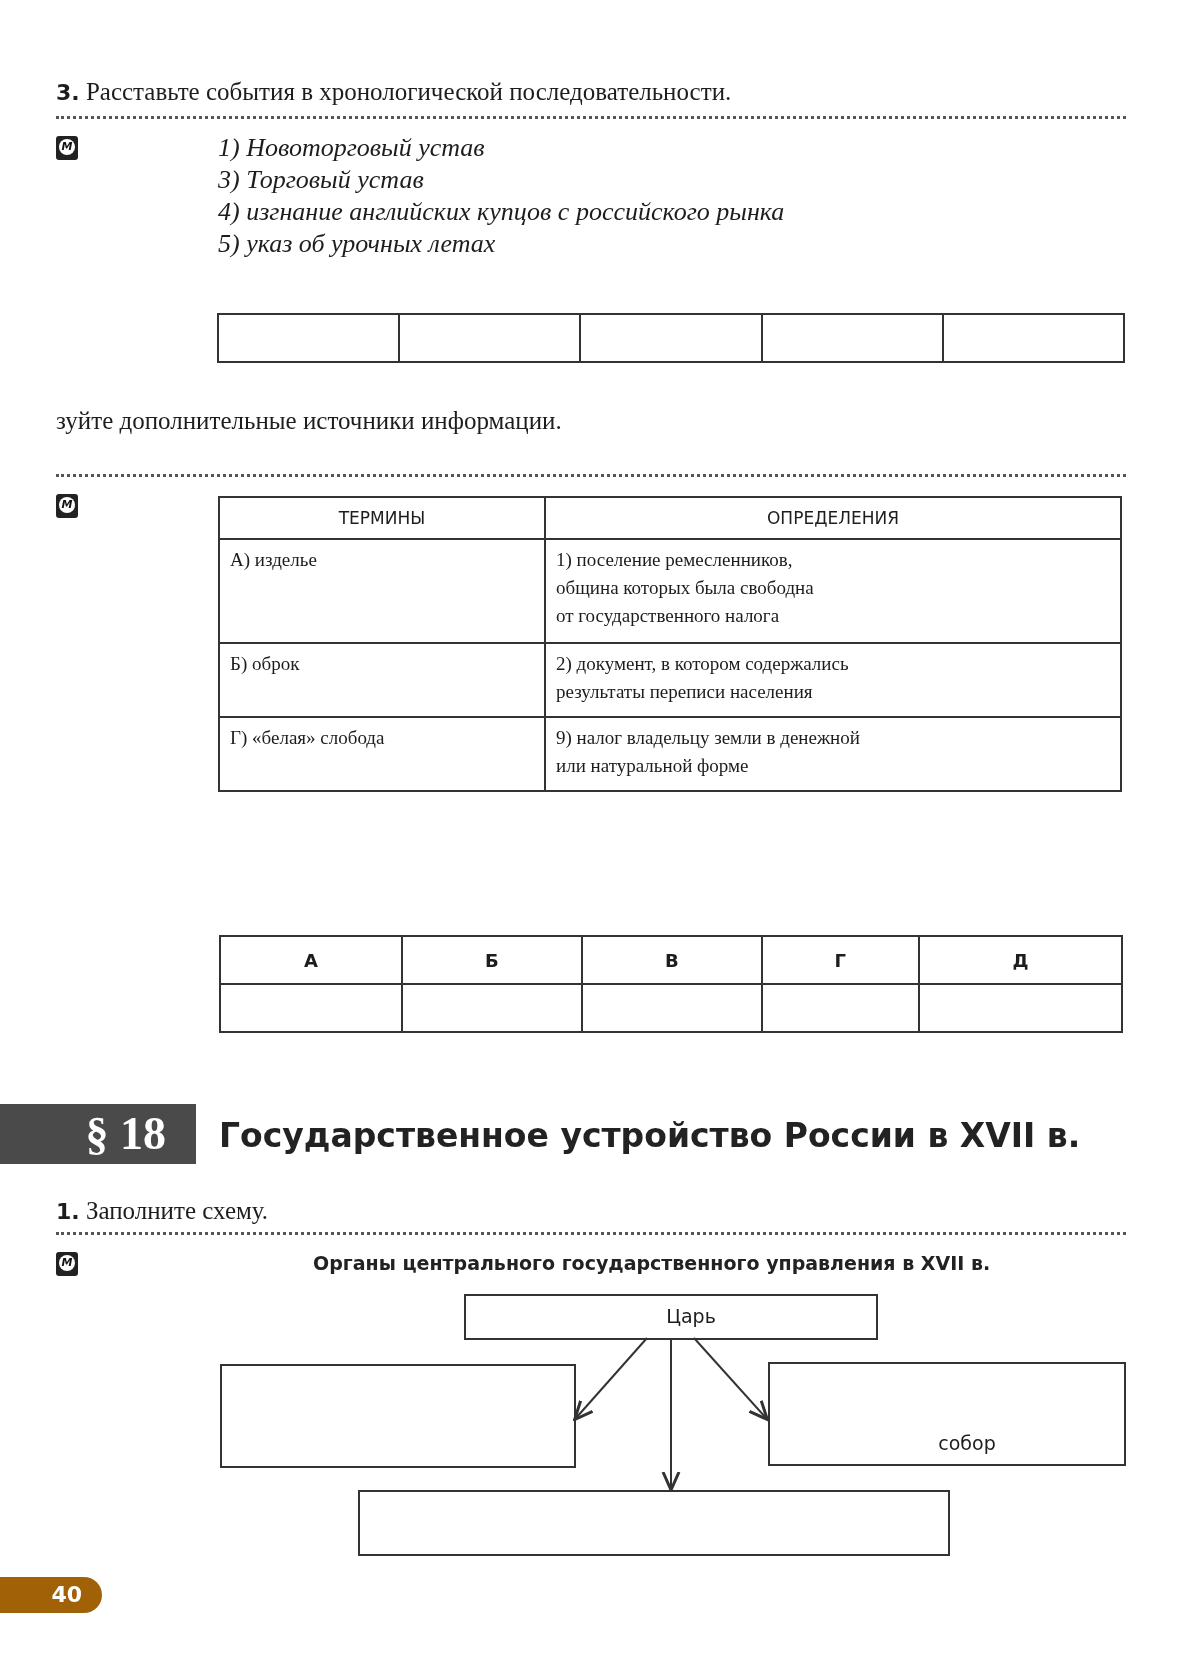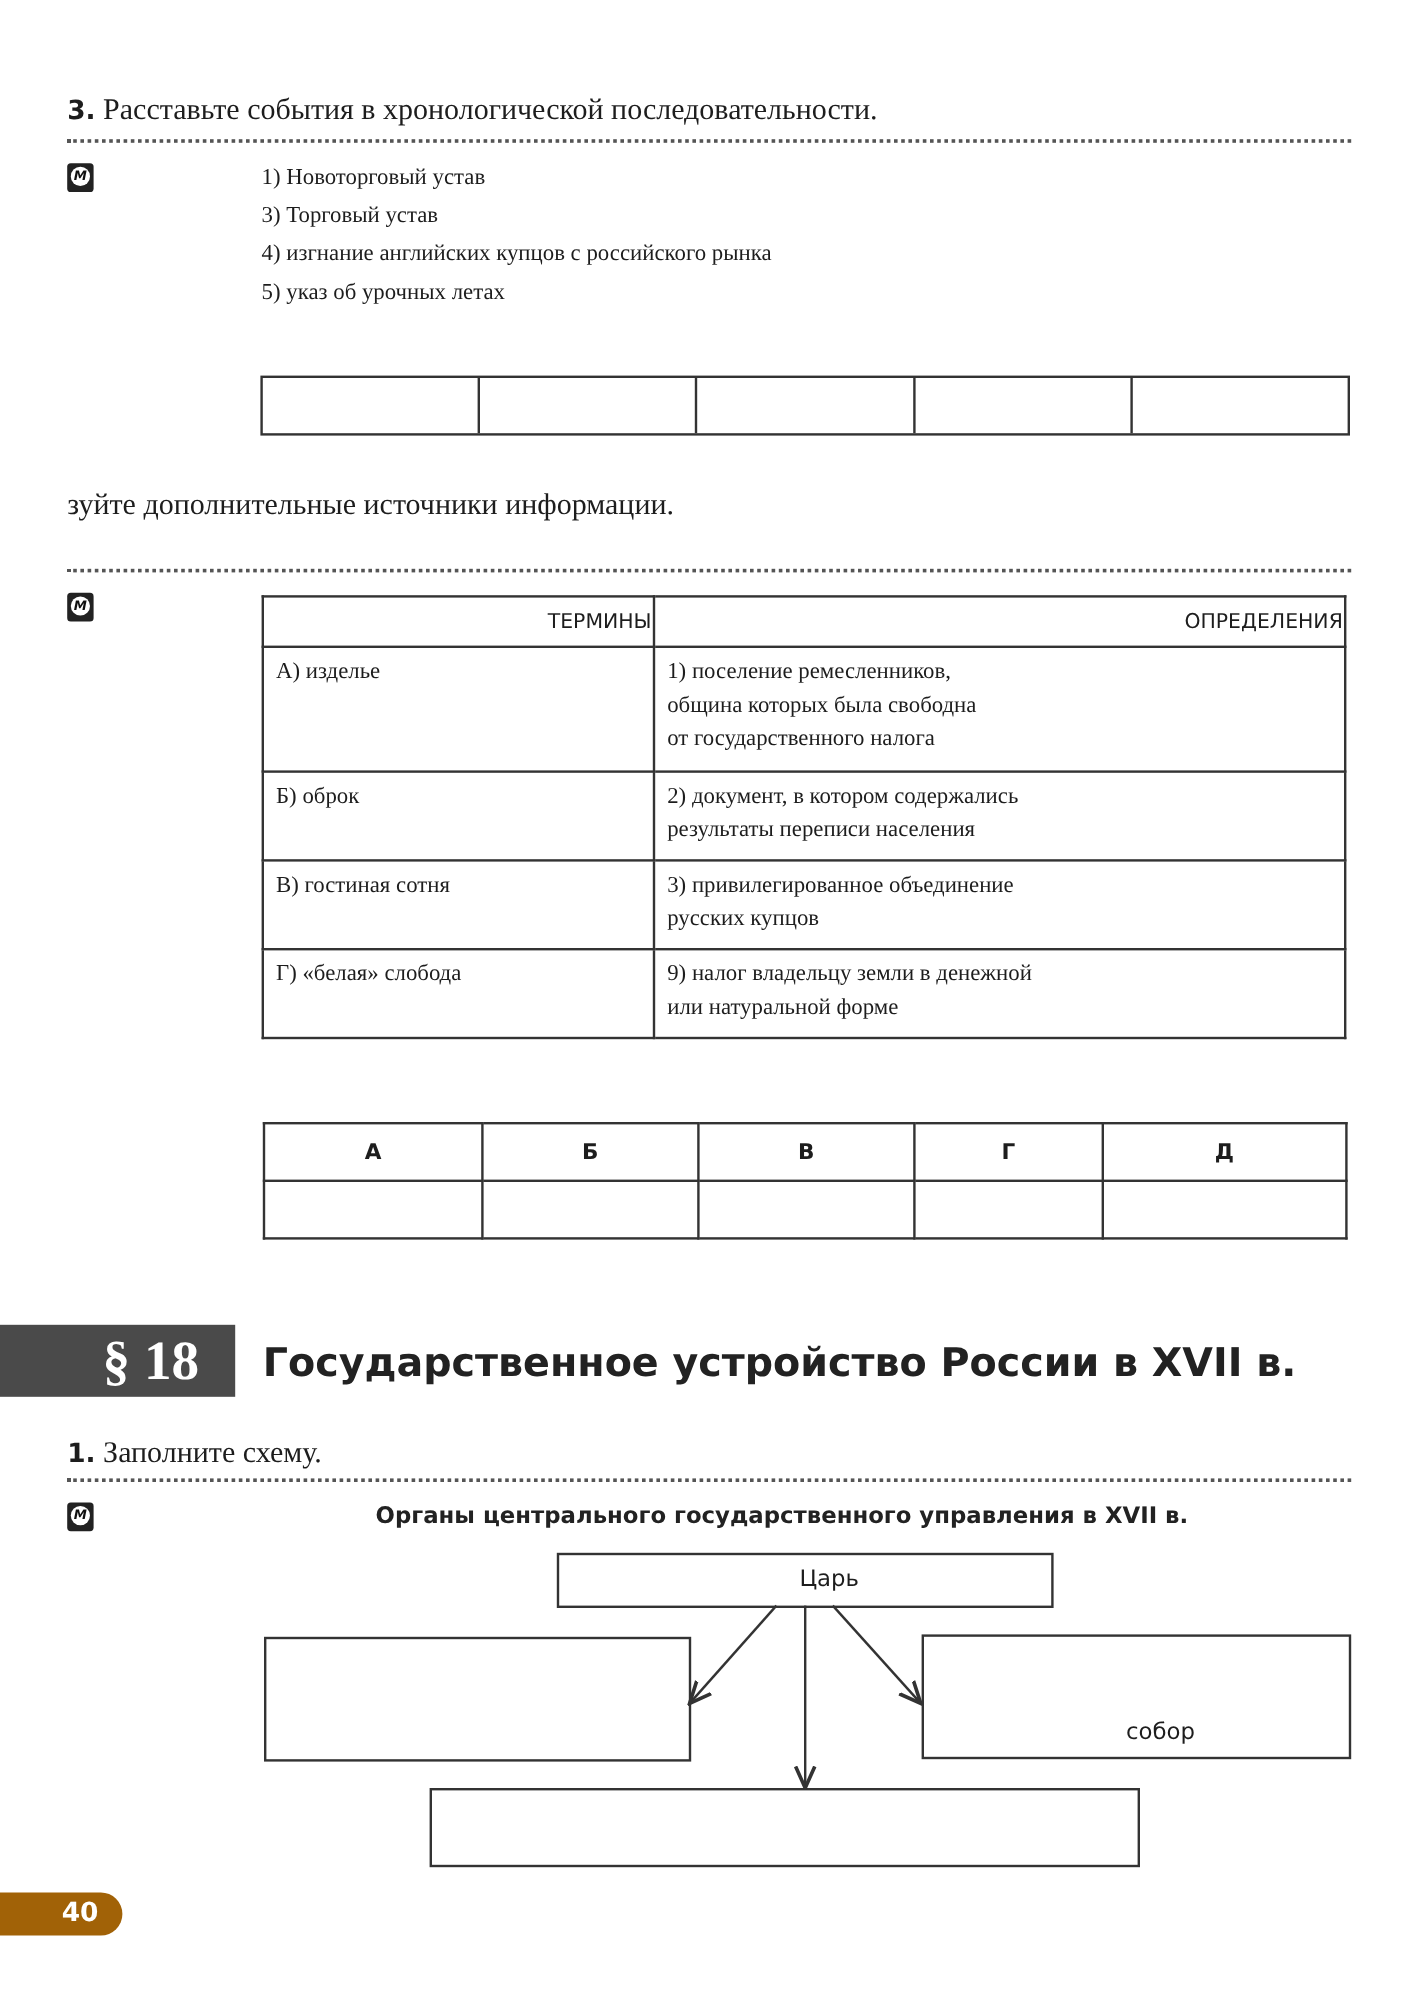--- a/index.html
+++ b/index.html
@@ -6,27 +6,27 @@
   body { width: 1187px; height: 1666px; position: relative; overflow: hidden; color: #1d1d1d;
          font-family: "Liberation Serif", "DejaVu Serif", serif; }
   .abs { position: absolute; }
   .task { font-size: 25px; line-height: 31px; }
   .task b { font-family: "DejaVu Sans", sans-serif; font-weight: bold; font-size: 22px; }
   .dots { position: absolute; height: 0; border-top: 3px dotted #555; }
   .m-icon { position: absolute; width: 22px; height: 24px; background: #222; border-radius: 3px; }
   .m-icon::after { content: "M"; position: absolute; left: 3px; top: 3px; width: 16px; height: 16px;
     border-radius: 50%; background: #fff; color: #111; font: bold italic 11px "DejaVu Sans", sans-serif;
     text-align: center; line-height: 16px; }
-  .list { font-size: 19px; line-height: 32px; }
+  .list { font-size: 26px; line-height: 32px; font-style: italic; }
   .answer-row { position: absolute; display: flex; border: 2px solid #333; }
   .answer-row .cell { flex: 1; border-right: 2px solid #333; }
   .answer-row .cell:last-child { border-right: none; }
   table { border-collapse: collapse; }
   .terms td, .terms th { border: 2px solid #333; vertical-align: top; }
-  .terms th { font: 17px "DejaVu Sans", sans-serif; font-weight: normal; height: 38px; vertical-align: middle; text-align: right; }
+  .terms th { font: 17px "DejaVu Sans", sans-serif; font-weight: normal; height: 38px; vertical-align: middle; }
   .terms td { font-size: 19px; line-height: 28px; padding: 6px 10px 4px 10px; }
   .grid5 td { border: 2px solid #333; height: 44px; text-align: center;
     font: bold 18px "DejaVu Sans", sans-serif; }
   .sec-box { position: absolute; background: #4a4a4a; color: #fff; }
   .sec-title { font: bold 33px "DejaVu Sans", sans-serif; color: #222; }
   .scheme-title { font: bold 19px "DejaVu Sans", sans-serif; color: #222; }
   .node { position: absolute; border: 2px solid #333; background: #fff; }
   .node span { font: 19px "DejaVu Sans", sans-serif; position: absolute; padding-left: 40px; }
   .page-tab { position: absolute; background: #a16207; border-radius: 0 22px 22px 0; color: #fff;
     font: bold 22px "DejaVu Sans", sans-serif; }
@@ -74,27 +74,20 @@
       <div>1) поселение ремесленников,</div>
       <div>община которых была свободна</div>
       <div>от государственного налога</div>
     </td>
   </tr>
   <tr style="height:74px;">
     <td>Б) оброк</td>
     <td>
       <div>2) документ, в котором содержались</div>
       <div>результаты переписи населения</div>
-    </td>
-  </tr>
-  <tr style="height:74px;">
-    <td>В) гостиная сотня</td>
-    <td>
-      <div>3) привилегированное объединение</div>
-      <div>русских купцов</div>
     </td>
   </tr>
   <tr style="height:74px;padding-left:14px;">
     <td>Г) «белая» слобода</td>
     <td>
       <div>9) налог владельцу земли в денежной</div>
       <div>или натуральной форме</div>
     </td>
   </tr>
 </tbody>

